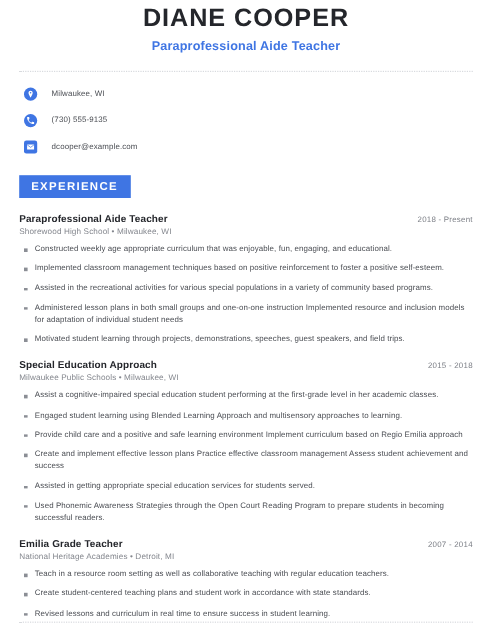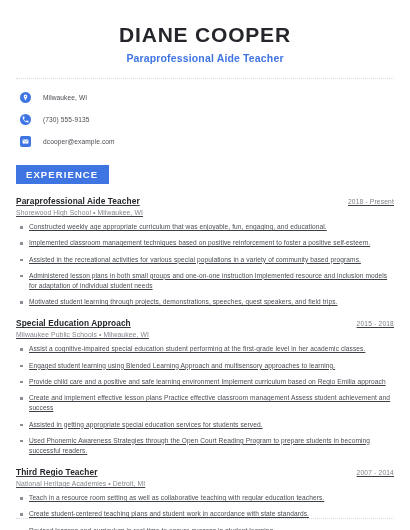--- a/index.html
+++ b/index.html
@@ -18,21 +18,21 @@
   .page {
     width: 410px;
     height: 530px;
     box-sizing: border-box;
     padding: 0 16px;
     position: relative;
   }
 
   
   .header {
-    padding-top: 23px;
+    padding-top: 4px;
     text-align: center;
   }
   .full-name {
     font-size: 21px;
     font-weight: bold;
     letter-spacing: 0.8px;
     color: #24262b;
     line-height: 1.15;
     margin: 0;
   }
@@ -86,21 +86,20 @@
     margin-left: 12px;
     font-size: 6.6px;
     color: #4a4d53;
     letter-spacing: 0.1px;
     white-space: nowrap;
   }
 
   
   .section {
     margin-top: 14px;
-    text-decoration: underline;
   }
   .section-badge {
     display: inline-block;
     background: #3f75e3;
     color: #ffffff;
     font-size: 9.5px;
     font-weight: bold;
     letter-spacing: 1.1px;
     padding: 4px 11px 4px 10px;
     line-height: 1.2;
@@ -237,21 +236,21 @@
         <li class="bullet">Provide child care and a positive and safe learning environment Implement curriculum based on Regio Emilia approach</li>
         <li class="bullet">Create and implement effective lesson plans Practice effective classroom management Assess student achievement and success</li>
         <li class="bullet">Assisted in getting appropriate special education services for students served.</li>
         <li class="bullet">Used Phonemic Awareness Strategies through the Open Court Reading Program to prepare students in becoming successful readers.</li>
       </ul>
     </div>
 
     
     <div class="job">
       <div class="job-head">
-        <span class="job-title">Third Regio Teacher</span>
+        <span class="job-title">Emilia Grade Teacher</span>
         <span class="job-dates">2007 - 2014</span>
       </div>
       <div class="job-company">National Heritage Academies  •  Detroit, MI</div>
       <ul class="bullets">
         <li class="bullet">Teach in a resource room setting as well as collaborative teaching with regular education teachers.</li>
         <li class="bullet">Create student-centered teaching plans and student work in accordance with state standards.</li>
         <li class="bullet">Revised lessons and curriculum in real time to ensure success in student learning.</li>
 
       </ul>
     </div>

